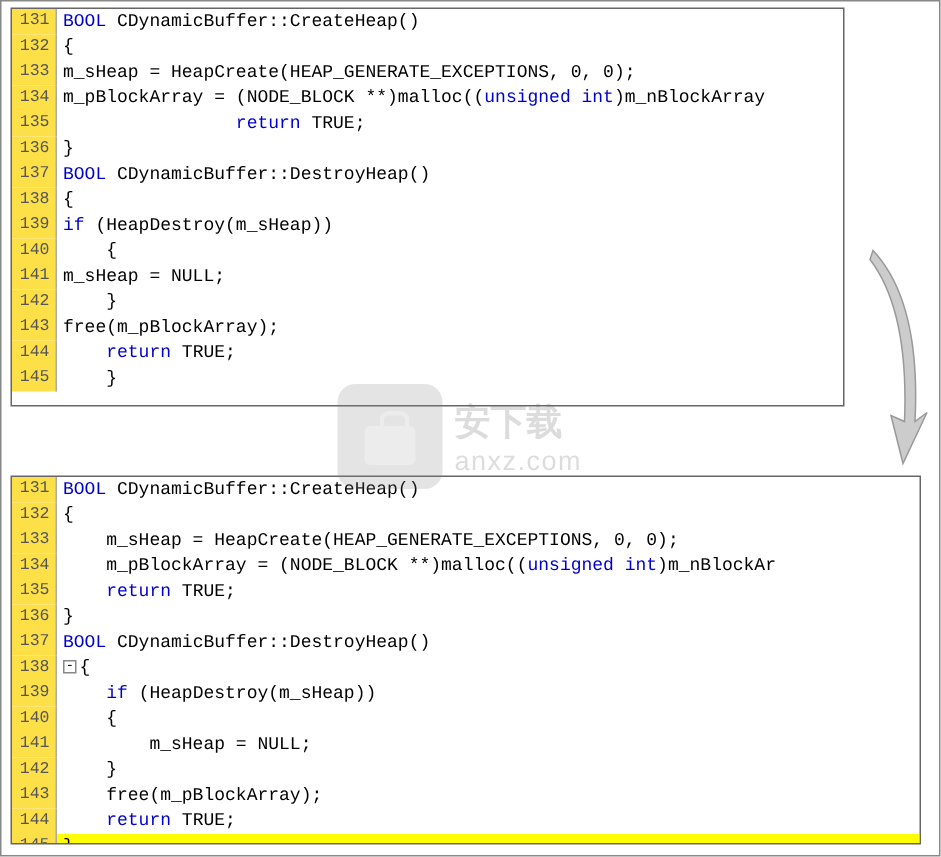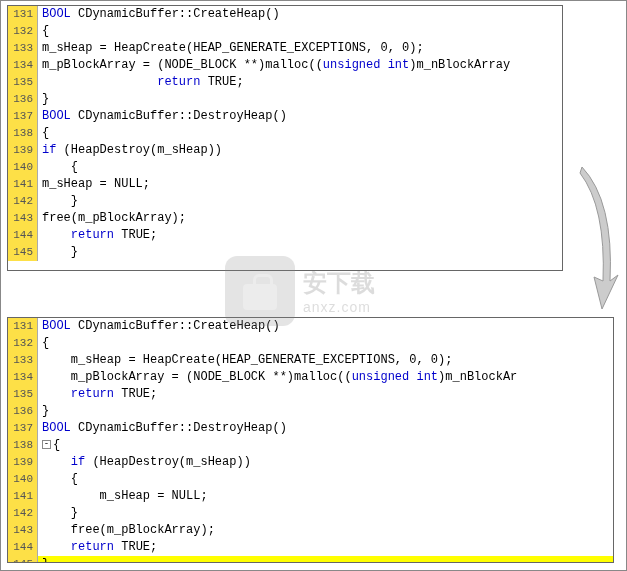--- a/index.html
+++ b/index.html
@@ -75,21 +75,21 @@
       content: "";
       position: absolute;
       left: 28px; top: 18px;
       width: 14px; height: 12px;
       border: 3px solid #aaa;
       border-bottom: none;
       border-radius: 6px 6px 0 0;
     }
     .wm-text { display: flex; flex-direction: column; }
     .wm-cn { font-size: 24px; font-weight: bold; }
-    .wm-url { font-size: 14px; letter-spacing: 1px; }
+    .wm-url { font-size: 18px; letter-spacing: 1px; }
     .arrow {
       position: absolute;
       right: 6px;
       top: 160px;
       width: 50px;
       height: 170px;
       pointer-events: none;
     }
   </style>
 </head>

